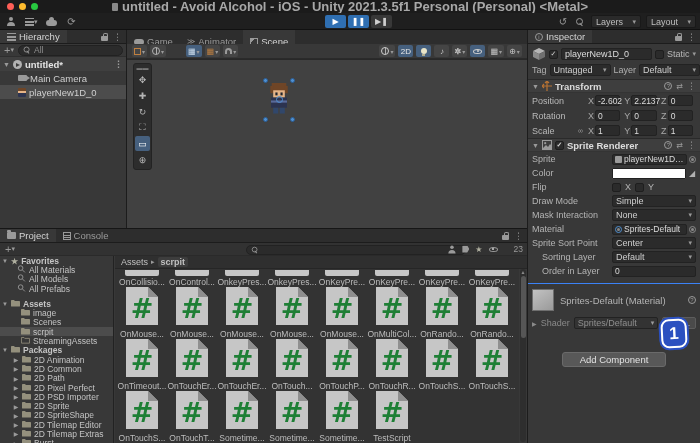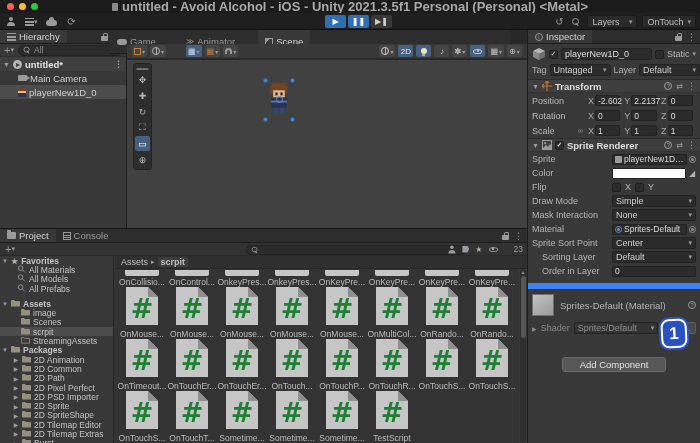--- a/index.html
+++ b/index.html
@@ -47,21 +47,21 @@
 .tree-row.selected{background:#4c4c4c;}
 .tree-row .expander{font-size:7px;color:#9a9a9a;width:7px;}
 .tree-indent{width:12px;flex:none;}
 .unity-icon{width:9px;height:9px;border-radius:50%;background:#b3b3b3;position:relative;flex:none;}
 .unity-icon::after{content:"";position:absolute;left:3px;top:3px;border-left:4px solid #3f3f3f;border-top:2px solid transparent;border-bottom:2px solid transparent;}
 .cam-icon{width:9px;height:6px;background:#9a9a9a;border-radius:1px;position:relative;flex:none;}
 .cam-icon::after{content:"";position:absolute;right:-3px;top:1px;border-left:3px solid #9a9a9a;border-top:2px solid transparent;border-bottom:2px solid transparent;}
 .sprite-thumb{width:8px;height:9px;border-radius:1px;background:linear-gradient(#6f4526 35%,#e6b487 35%,#e6b487 55%,#2c3350 55%);flex:none;}
 
 
-.center-tabbar{position:absolute;top:30px;left:110px;width:400px;height:24px;gap:16px;}
+.center-tabbar{position:absolute;top:30px;left:127px;width:400px;height:24px;}
 .scene-toolbar{position:absolute;top:44px;left:127px;width:400px;height:15px;background:#383838;border-bottom:1px solid #2a2a2a;display:flex;align-items:center;gap:3px;padding:0 5px;}
 .stb{height:12px;min-width:15px;background:#454545;border-radius:2px;display:flex;align-items:center;justify-content:center;gap:1px;color:#c9c9c9;font-size:8px;padding:0 2px;}
 .stb.active{background:#46607e;color:#e8e8e8;}
 .stb .caret{font-size:6px;}
 .sq-icon{width:7px;height:7px;border:1.5px solid #c08040;}
 .globe-icon{width:8px;height:8px;border:1px solid #b0b0b0;border-radius:50%;position:relative;}
 .globe-icon::after{content:"";position:absolute;left:3px;top:0;width:1px;height:6px;background:#b0b0b0;}
 .grid-glyph{font-size:8px;color:#cfe0f0;}
 .grid-glyph.orange{color:#c08040;}
 .magnet-icon{width:7px;height:6px;border:2px solid #9a9a9a;border-bottom:none;border-radius:4px 4px 0 0;}
@@ -105,21 +105,21 @@
 .prop-label{width:80px;flex:none;white-space:nowrap;}
 .prop-value{flex:1;display:flex;align-items:center;min-width:0;gap:2px;}
 .obj-field{flex:1;height:11px;background:#2b2b2b;border:1px solid #222;border-radius:2px;display:flex;align-items:center;gap:2px;padding:0 2px;color:#dcdcdc;font-size:8.5px;min-width:0;}
 .obj-field .txt{overflow:hidden;white-space:nowrap;text-overflow:ellipsis;}
 .picker-dot{margin-left:auto;width:7px;height:7px;border-radius:50%;border:1px solid #8a8a8a;flex:none;display:flex;align-items:center;justify-content:center;}
 .picker-dot::after{content:"";width:3px;height:3px;border-radius:50%;background:#8a8a8a;}
 .mini-img{width:7px;height:7px;background:#9a9a9a;border-radius:1px;flex:none;}
 .color-bar{flex:1;height:11px;background:#fff;border:1px solid #222;border-radius:1px;}
 .dropper{width:8px;height:10px;color:#b0b0b0;font-size:8px;display:flex;align-items:center;justify-content:center;}
 .foldout-row{display:flex;align-items:center;gap:3px;height:14px;padding:0 4px;font-size:9px;font-weight:bold;color:#cfcfcf;}
-.mat-section{border-top:6px solid #3b82f6;margin-top:5px;padding:5px 4px 3px 4px;}
+.mat-section{border-top:1px solid #3b82f6;margin-top:5px;padding:5px 4px 3px 4px;}
 .mat-head{display:flex;align-items:center;gap:6px;}
 .mat-swatch{width:22px;height:22px;background:linear-gradient(145deg,#c2c2c2,#9a9a9a);border:1px solid #6f6f6f;flex:none;}
 .mat-title{font-size:9.5px;color:#b4b4b4;flex:1;}
 .shader-row{display:flex;align-items:center;gap:4px;margin-top:6px;font-size:9px;color:#8a8a8a;}
 .shader-row .chip{background:#333;color:#8f8f8f;flex:1;}
 .edit-btn{height:12px;background:#4a4a4a;border:1px solid #5c5c5c;border-radius:2px;color:#c8c8c8;font-size:8.5px;display:flex;align-items:center;padding:0 5px;}
 .add-comp-wrap{display:flex;justify-content:center;margin-top:20px;}
 .add-comp{width:104px;height:15px;background:#585858;border:1px solid #6a6a6a;border-radius:3px;color:#e2e2e2;font-size:9.5px;display:flex;align-items:center;justify-content:center;}
 
 
@@ -205,21 +205,21 @@
     <div class="tb-right">
       <span class="icon-btn">↺</span>
       <span class="icon-btn">
           <span class="mag-icon"></span>
         </span>
       <span class="dd-chip">
           <span>Layers</span>
           <span class="caret">▾</span>
         </span>
       <span class="dd-chip">
-          <span>OnTouch</span>
+          <span>Layout</span>
           <span class="caret">▾</span>
         </span>
     </div>
   </div>
 
   <div class="hierarchy">
     <div class="tabbar">
       <div class="tab active">
         <span class="sliders-icon"></span>
         <span>Hierarchy</span>

